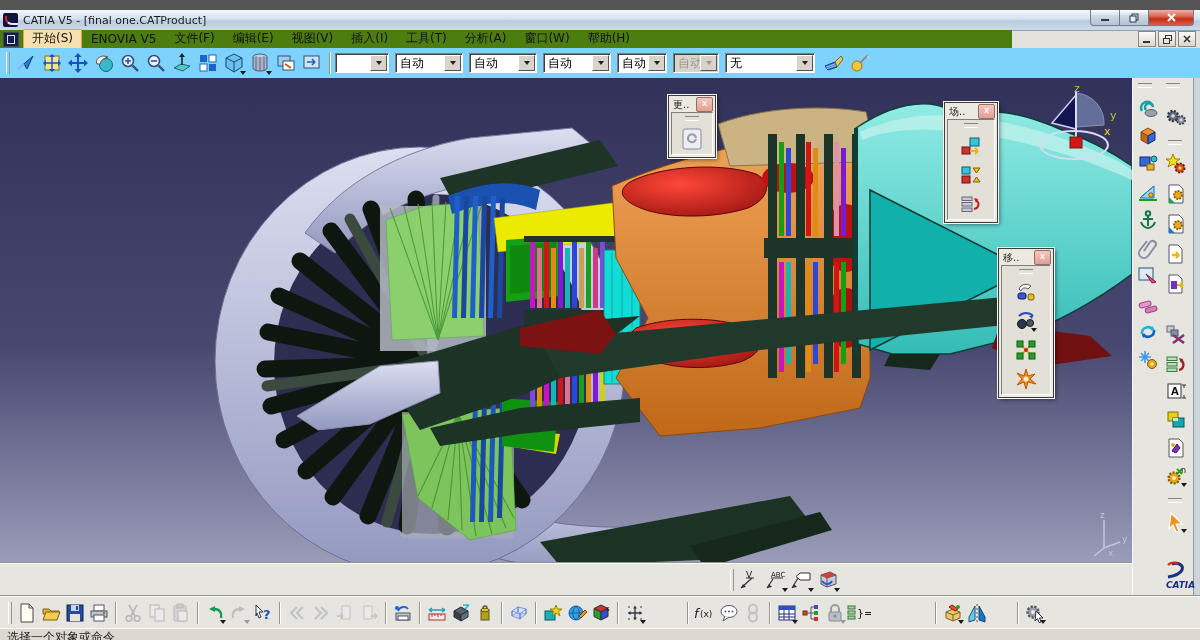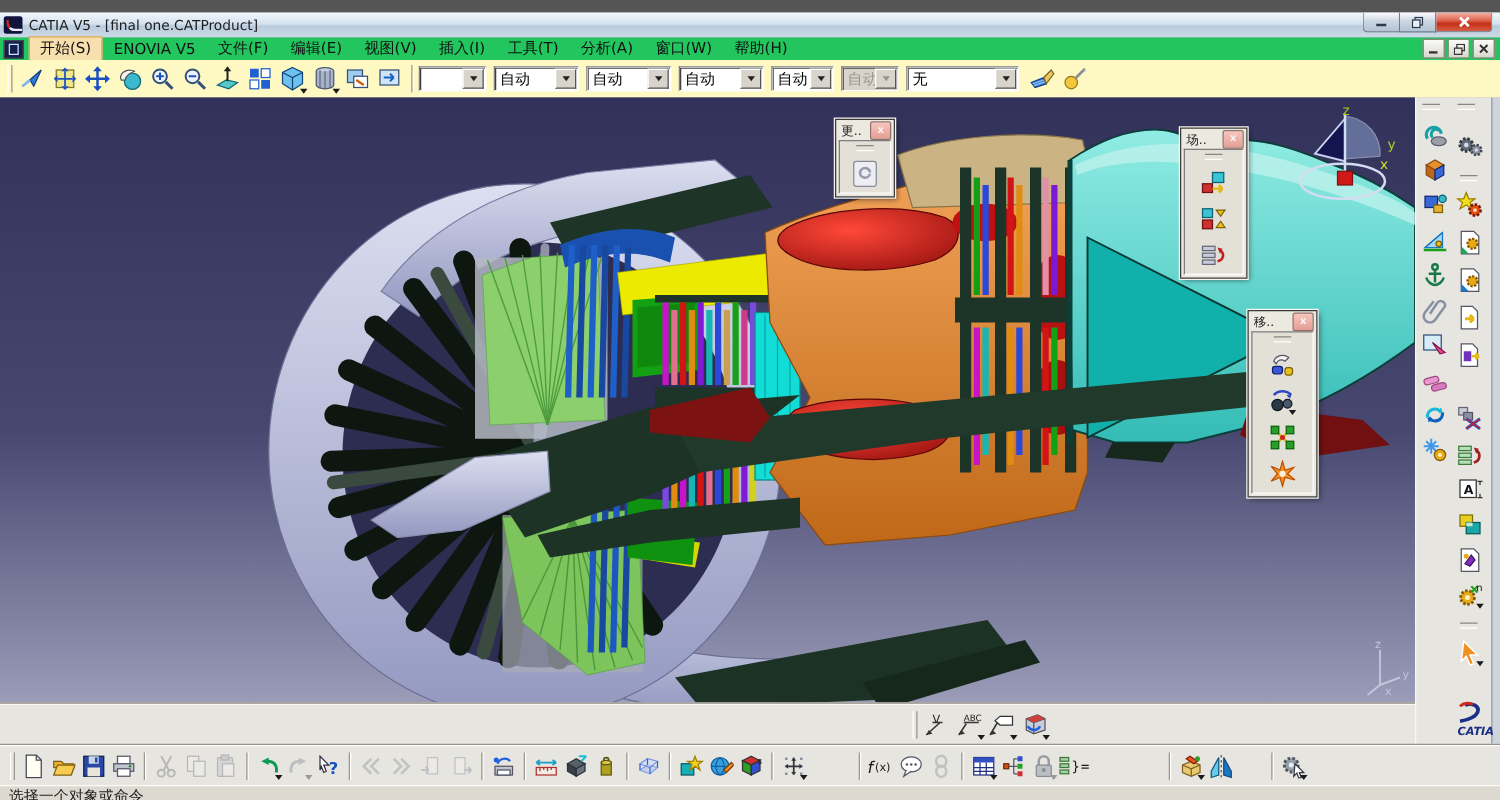--- a/index.html
+++ b/index.html
@@ -15,32 +15,32 @@
   .appicon{width:15px;height:14px;margin-left:3px;background:#10143c;border-radius:2px;position:relative;overflow:hidden;}
   .appicon i{position:absolute;left:2px;top:3px;width:11px;height:7px;border-bottom:2px solid #e8e8ff;border-left:2px solid #d02818;border-radius:0 0 0 7px;}
   .winbtns{position:absolute;right:6px;top:0;display:flex;}
   .wbtn{height:16px;border:1px solid #6f7d8d;border-top:none;display:flex;align-items:center;justify-content:center;
         background:linear-gradient(#fdfeff,#ccd7e2 45%,#b4c3d2);box-sizing:border-box;}
   .wbtn.min{width:30px;border-radius:0 0 0 4px;}
   .wbtn.max{width:29px;border-left:none;}
   .wbtn.close{width:45px;border-left:none;border-radius:0 0 4px 0;
         background:linear-gradient(#f4b0a6,#e06a56 40%,#c22f16 60%,#d8604a);}
   
-  .menubar{left:0;top:20px;width:1200px;height:18px;background:#22c55e;
+  .menubar{left:0;top:20px;width:1012px;height:18px;background:#4d7c0f;
     border-bottom:1px solid #0c4a6e;display:flex;align-items:center;}
   .mdiicon{width:14px;height:13px;margin:0 4px 0 3px;background:#12204a;border:1px solid #445;position:relative;}
   .mdiicon i{position:absolute;inset:2px 3px;border:1px solid #cfe0ff;}
   .menuitem{padding:1px 9px 2px 9px;color:#111;white-space:nowrap;cursor:default;}
   .menuitem.active{background:#f8dfae;border:1px solid #d8a858;padding:0 8px 1px 8px;}
   .mdibtns{position:absolute;right:4px;top:21px;display:flex;gap:2px;}
   .mdib{width:16px;height:14px;background:linear-gradient(#fbfbf9,#d9d6cd);border:1px solid #8a877d;
         display:flex;align-items:center;justify-content:center;}
   
   .tbar{display:flex;align-items:center;}
-  .toolbar-top{left:0;top:38px;width:1200px;height:30px;background:#fef9c3;border-bottom:1px solid #b3afa4;}
+  .toolbar-top{left:0;top:38px;width:1200px;height:30px;background:#7dd3fc;border-bottom:1px solid #b3afa4;}
   .band1{left:0;top:552px;width:1132px;height:33px;background:#e7e5df;border-top:1px solid #97938a;box-shadow:inset 0 1px 0 #fbfaf7;}
   .band2{left:0;top:585px;width:1200px;height:33px;background:#e7e5df;border-top:1px solid #97938a;box-shadow:inset 0 1px 0 #fbfaf7;}
   .statusbar{left:0;top:618px;width:1200px;height:14px;background:#ddd9d0;border-top:1px solid #fbfaf7;
     display:flex;padding-left:7px;box-sizing:border-box;color:#1c1c1c;}
   .sep{width:0;height:22px;border-left:1px solid #9a968b;border-right:1px solid #ffffff;margin:0 4px;}
   .grip{width:2px;height:22px;border-left:1px solid #fff;border-right:1px solid #9a968b;margin:0 3px 0 6px;}
   .tbtn{width:26px;height:26px;display:flex;align-items:center;justify-content:center;position:relative;flex:0 0 auto;}
   .tbtn.sm{width:24px;height:24px;}
   .dd{position:absolute;right:1px;bottom:1px;width:0;height:0;
       border-left:3px solid transparent;border-right:3px solid transparent;border-top:4px solid #1a1a1a;}

